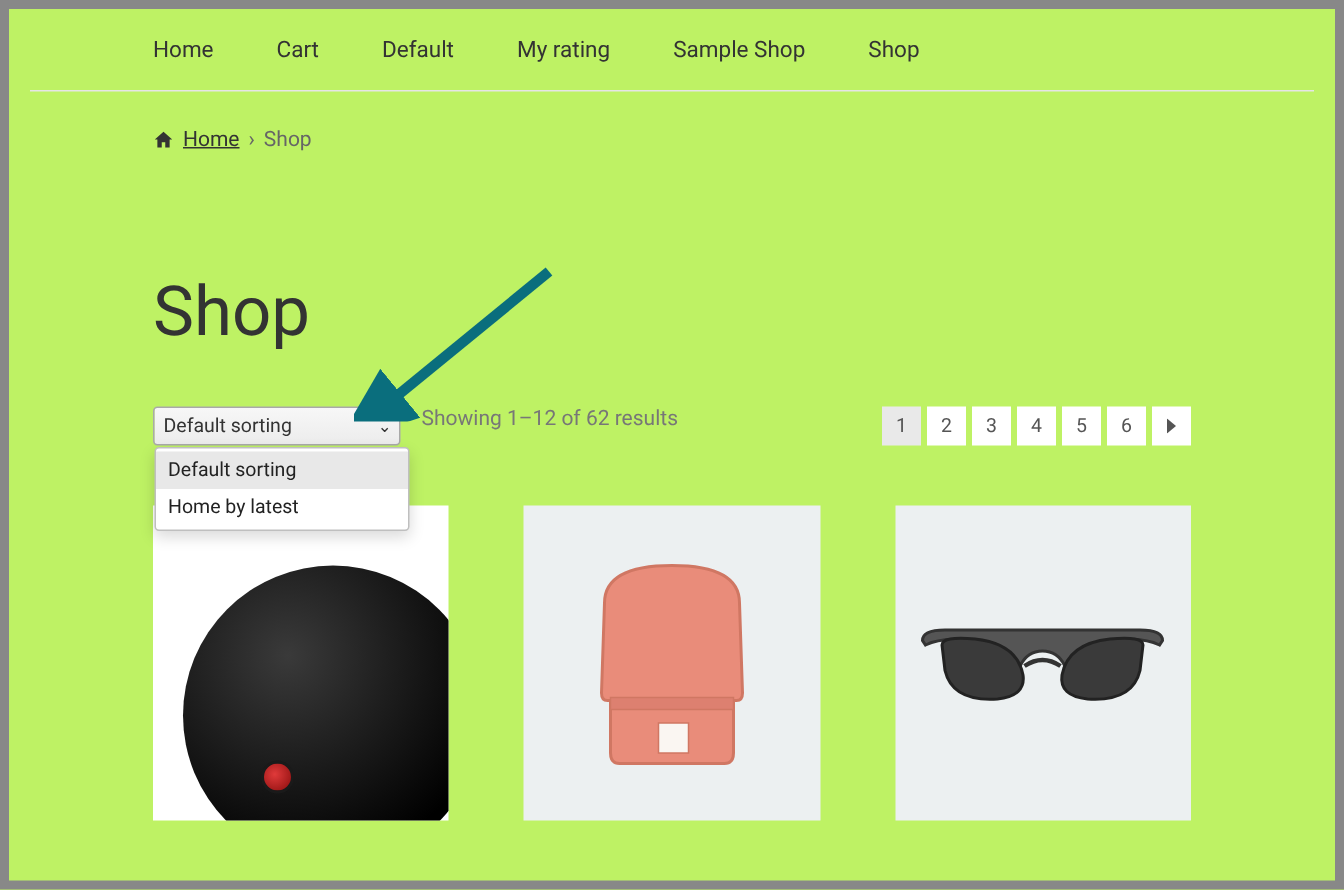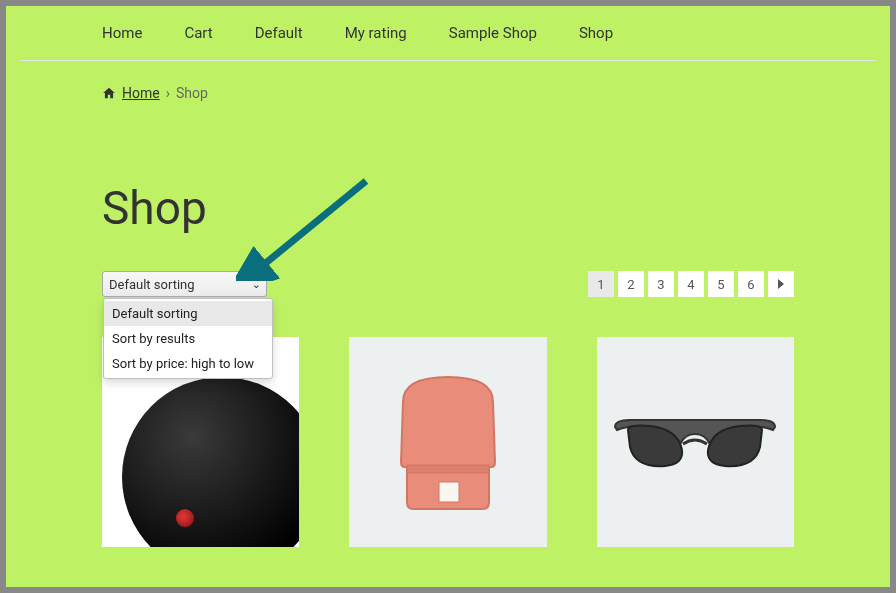--- a/index.html
+++ b/index.html
@@ -196,25 +196,25 @@
 
     <h1 class="page-title">Shop</h1>
 
     <div class="toolbar">
       <div class="sort-select">
         <span>Default sorting</span>
         <span class="chev">⌄</span>
 
         <div class="dropdown">
           <div class="opt sel">Default sorting</div>
-          <div class="opt">Sort by results</div>
-          <div class="opt">Sort by price: high to low</div>
+          <div class="opt">Home by latest</div>
         </div>
       </div>
 
+      <span class="result-count">Showing 1–12 of 62 results</span>
       <div class="spacer"></div>
 
       <div class="pagination">
         <div class="page-btn current">1</div>
         <div class="page-btn">2</div>
         <div class="page-btn">3</div>
         <div class="page-btn">4</div>
         <div class="page-btn">5</div>
         <div class="page-btn">6</div>
         <div class="page-btn arrow">

